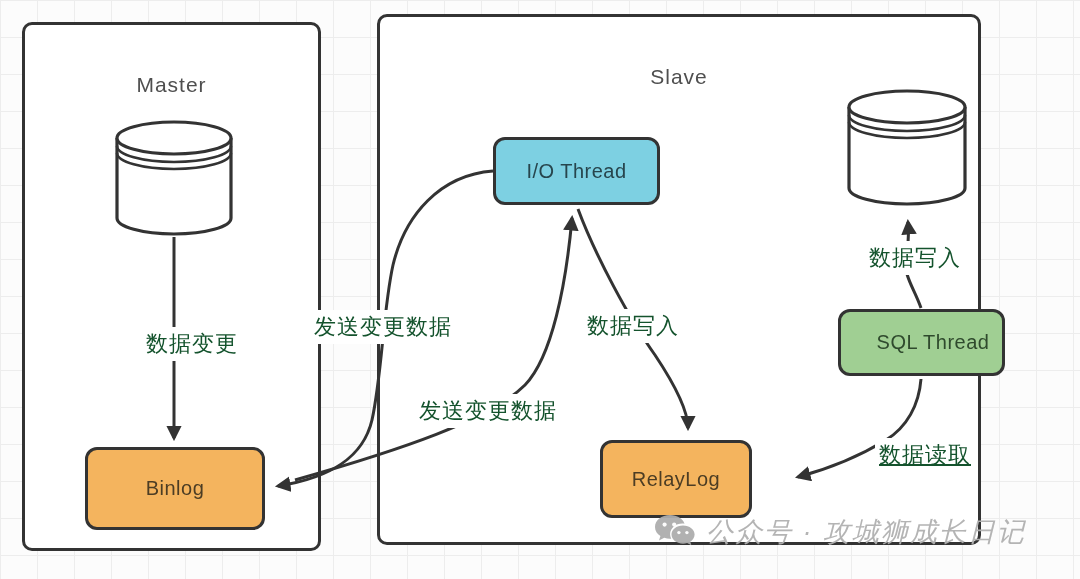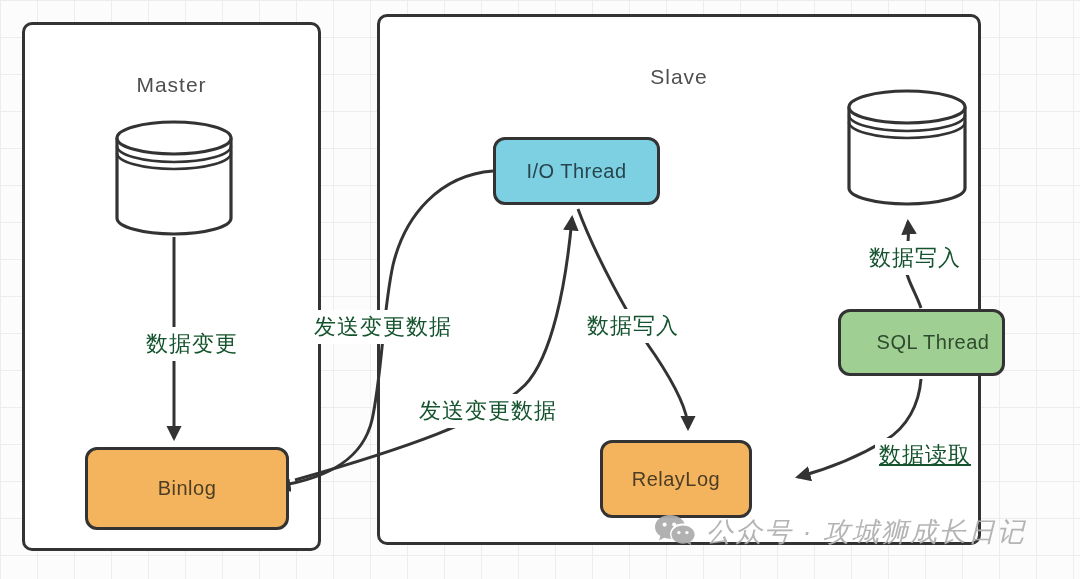--- a/index.html
+++ b/index.html
@@ -120,21 +120,21 @@
     </g>
   </svg>
 
   <div class="edge-label" style="left:192px;top:344px;">数据变更</div>
   <div class="edge-label" style="left:383px;top:327px;">发送变更数据</div>
   <div class="edge-label" style="left:488px;top:411px;">发送变更数据</div>
   <div class="edge-label" style="left:633px;top:326px;">数据写入</div>
   <div class="edge-label" style="left:915px;top:258px;">数据写入</div>
   <div class="edge-label" style="left:925px;top:455px;text-decoration:underline;">数据读取</div>
 
-  <div class="node orange" style="left:85px;top:447px;width:204px;height:83px;">
+  <div class="node orange" style="left:85px;top:447px;width:180px;height:83px;">
     <span>Binlog</span>
   </div>
 
   <div class="node blue" style="left:493px;top:137px;width:167px;height:68px;">
     <span>I/O Thread</span>
   </div>
 
   <div class="node orange" style="left:600px;top:440px;width:152px;height:78px;">
     <span>RelayLog</span>
   </div>

